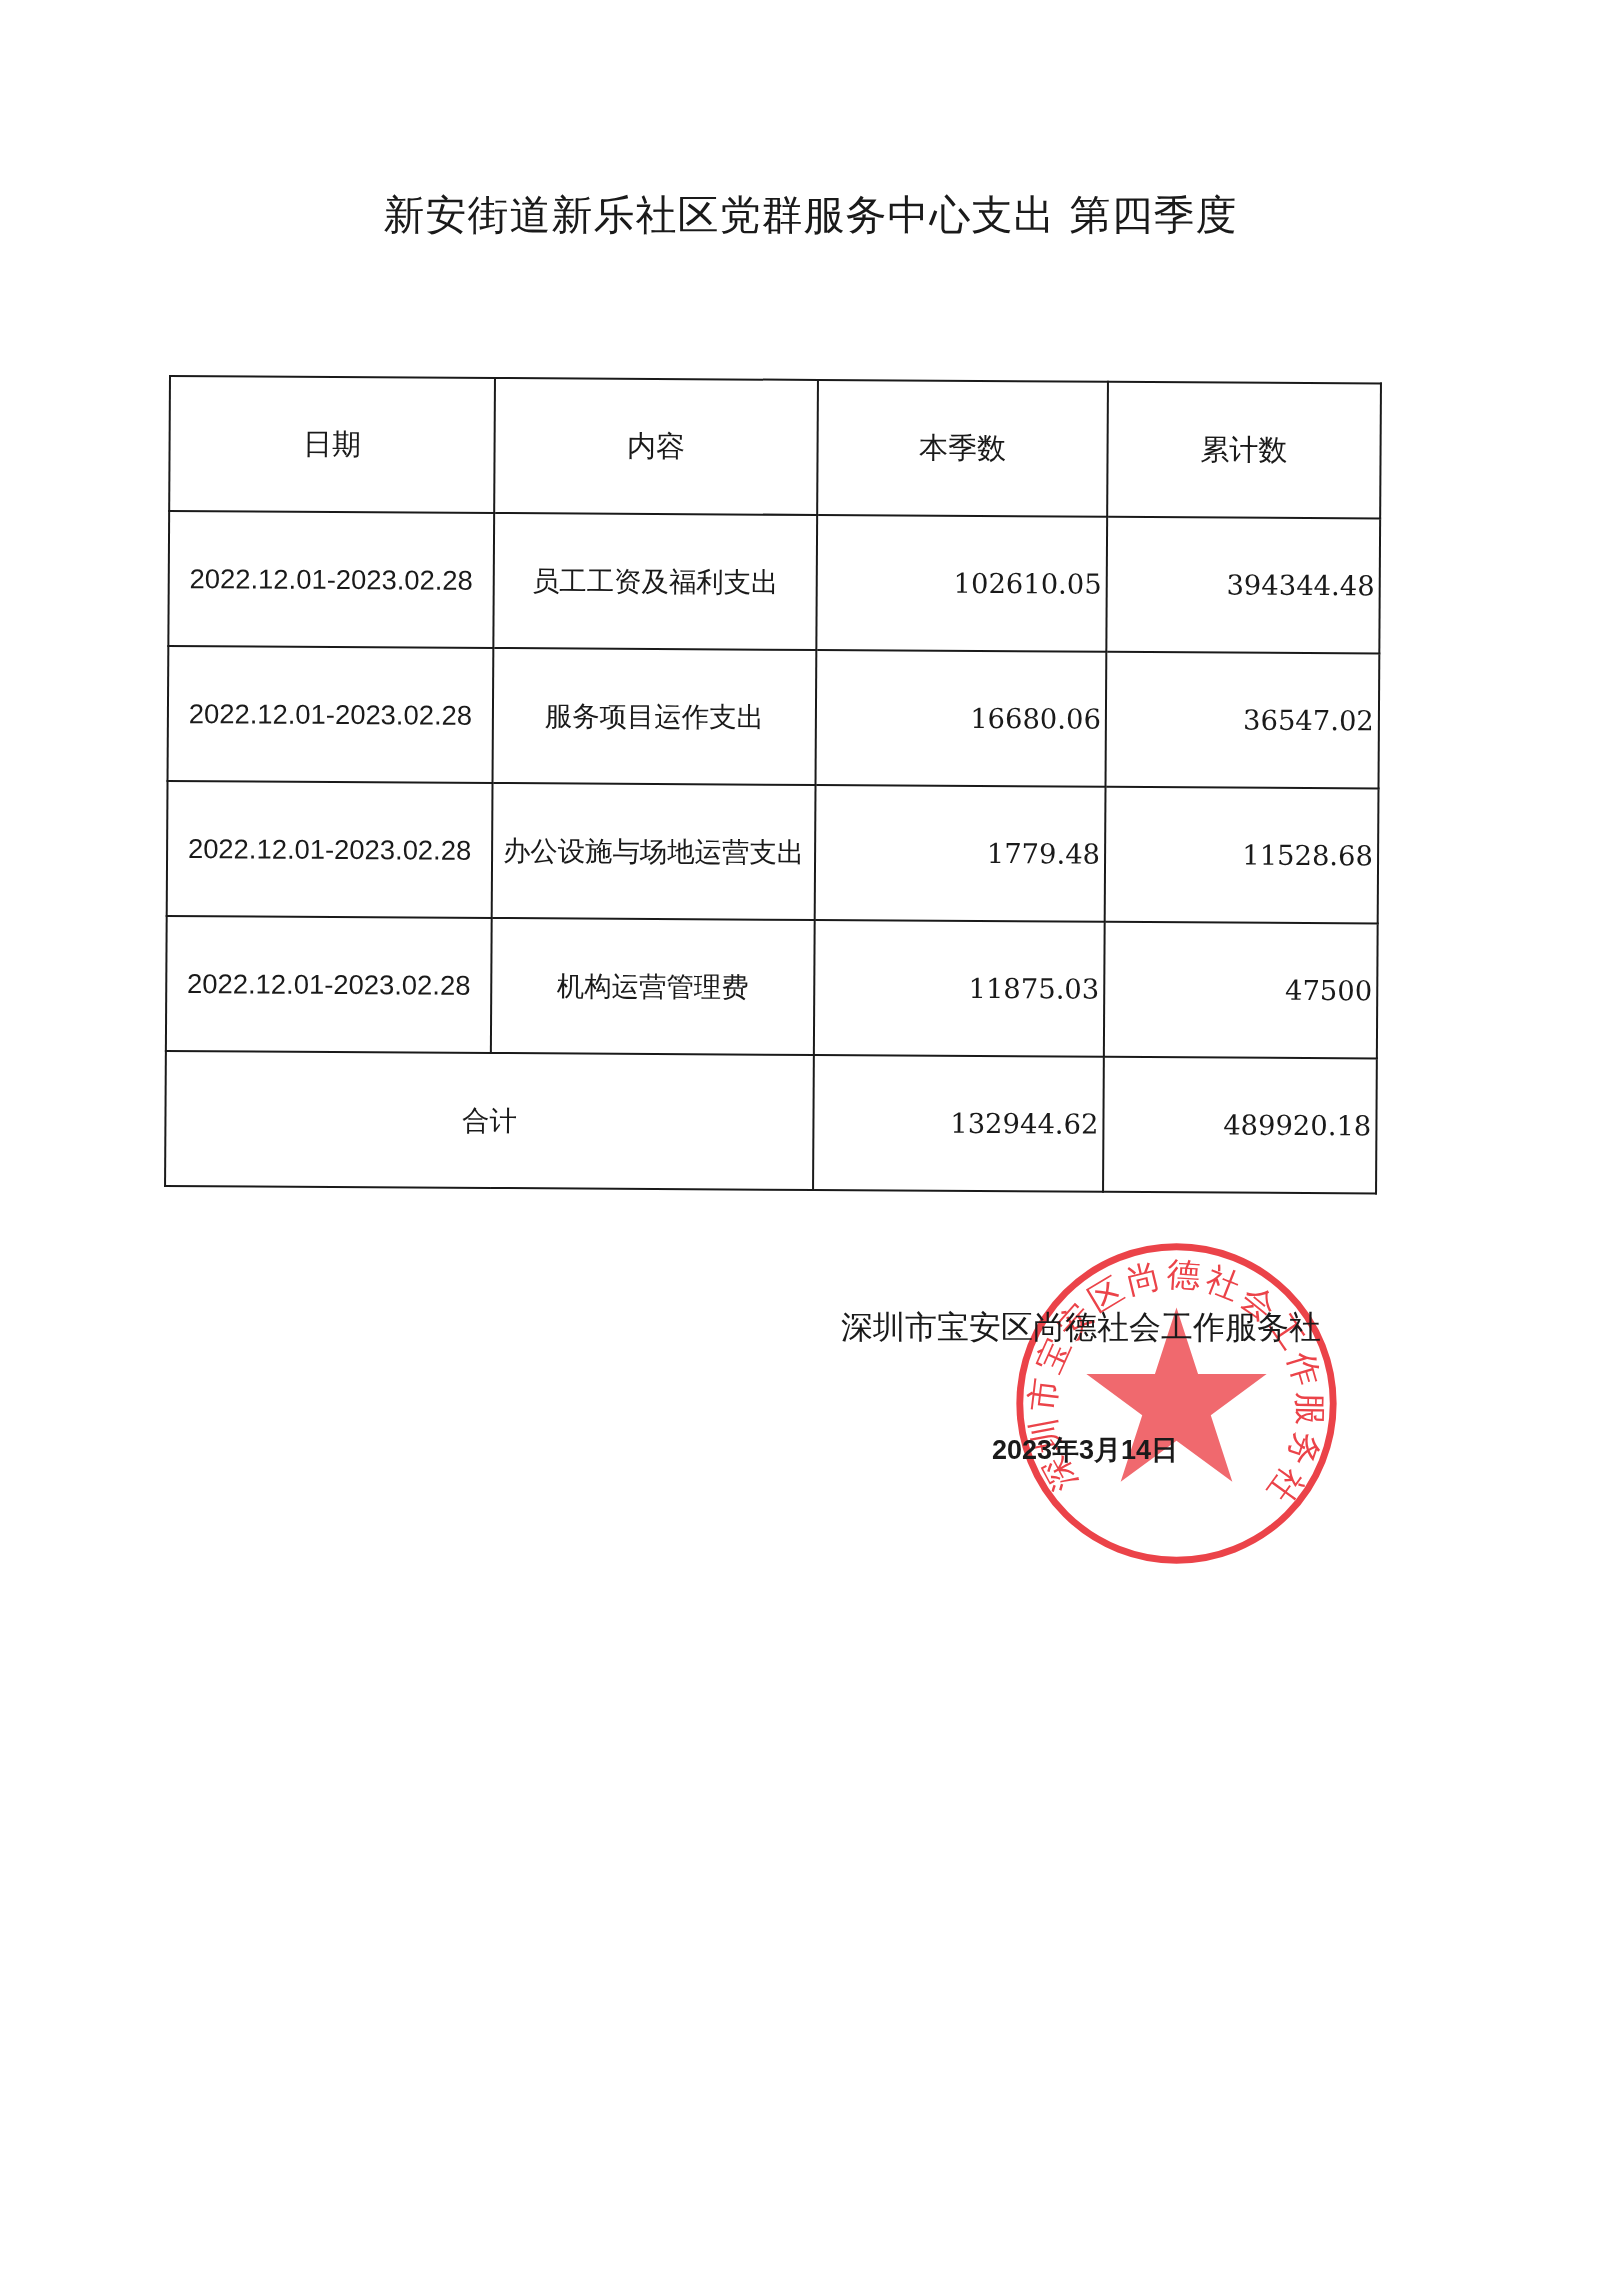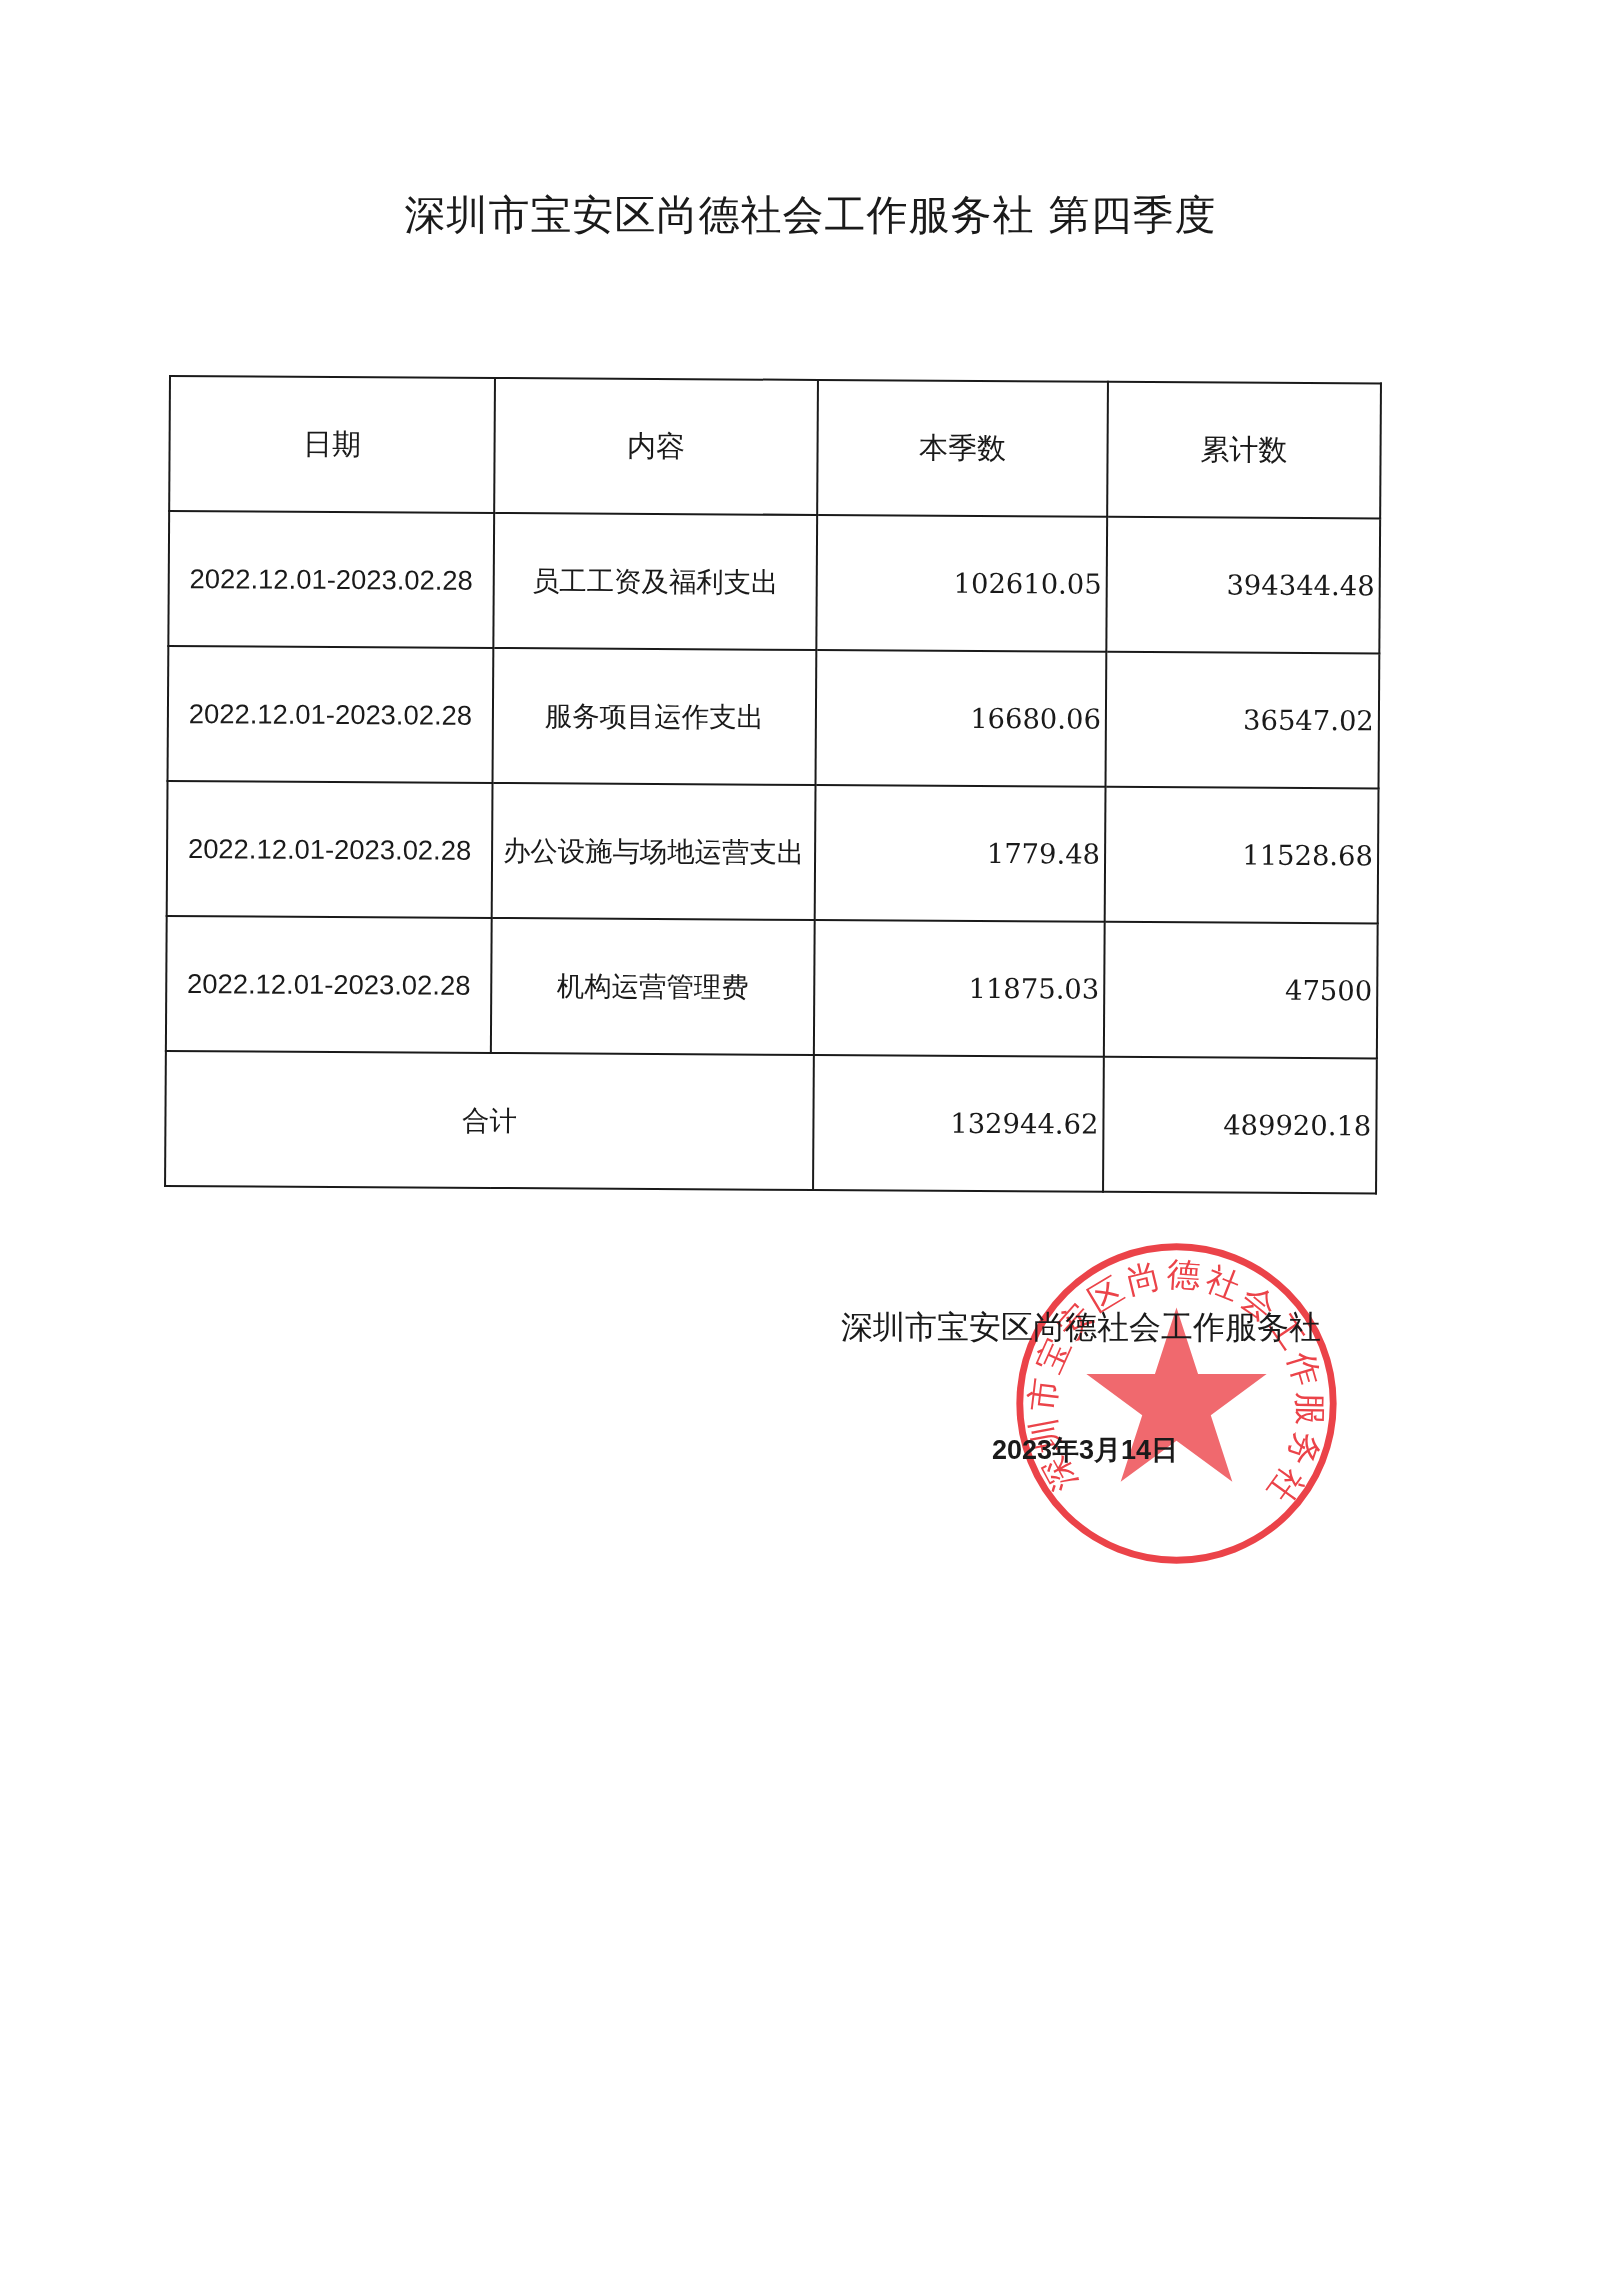--- a/index.html
+++ b/index.html
@@ -21,21 +21,21 @@
   .total-label { text-align:center; font-family:"DejaVu Sans","Liberation Sans",sans-serif; font-size:27.4px; }
   .signature { position:absolute; left:841px; top:1306px; font-size:32px;
                font-family:"DejaVu Serif","Liberation Serif",serif; z-index:2; }
   .sign-date { position:absolute; left:992px; top:1400px; font-size:27px; font-weight:bold;
                font-family:"Liberation Sans","DejaVu Sans",sans-serif; z-index:2;margin-top:32px; }
   .stamp { position:absolute; left:1010px; top:1237px; width:333px; height:333px; z-index:1; opacity:0.85; }
 </style>
 </head>
 <body>
 
-<div class="title">深圳市宝安区尚德社会工作服务社 第四季度</div>
+<div class="title">新安街道新乐社区党群服务中心支出 第四季度</div>
 
 <table class="ledger">
   <tbody>
       <tr>
     <th class="c-date">日期</th>
     <th class="c-content">内容</th>
     <th class="c-q">本季数</th>
     <th class="c-c">累计数</th>
   </tr>
   <tr>

